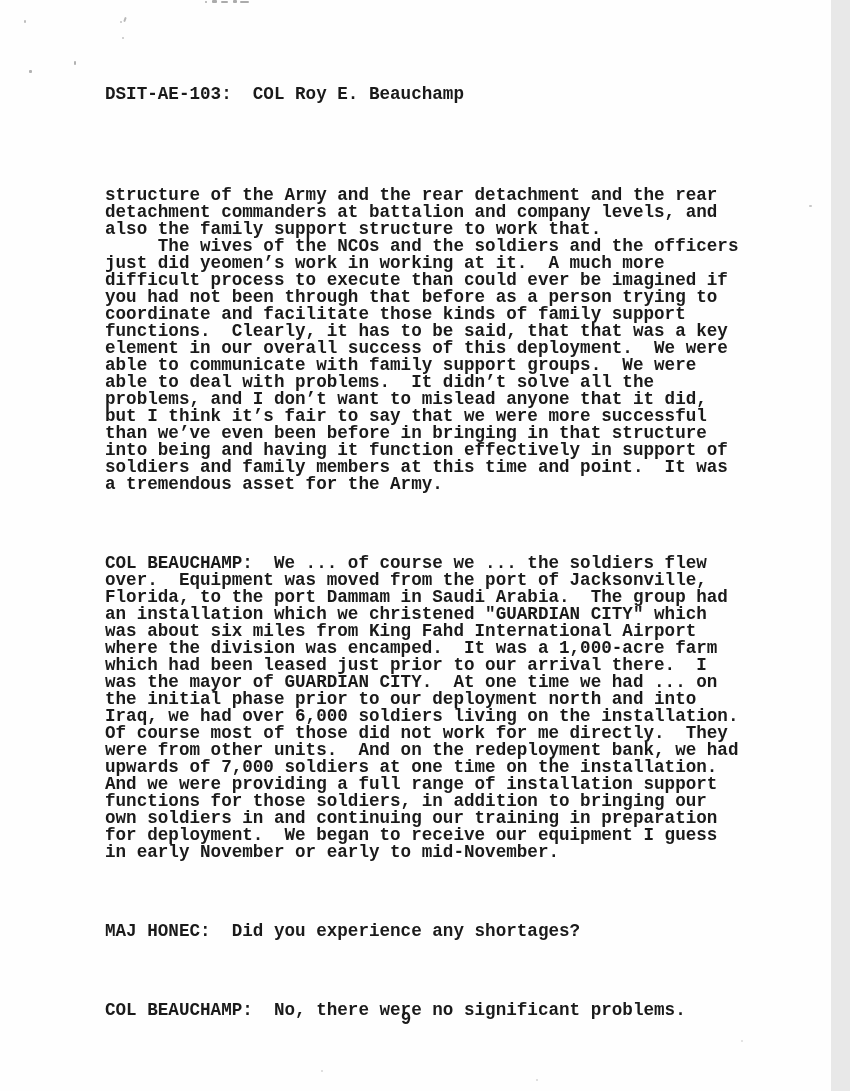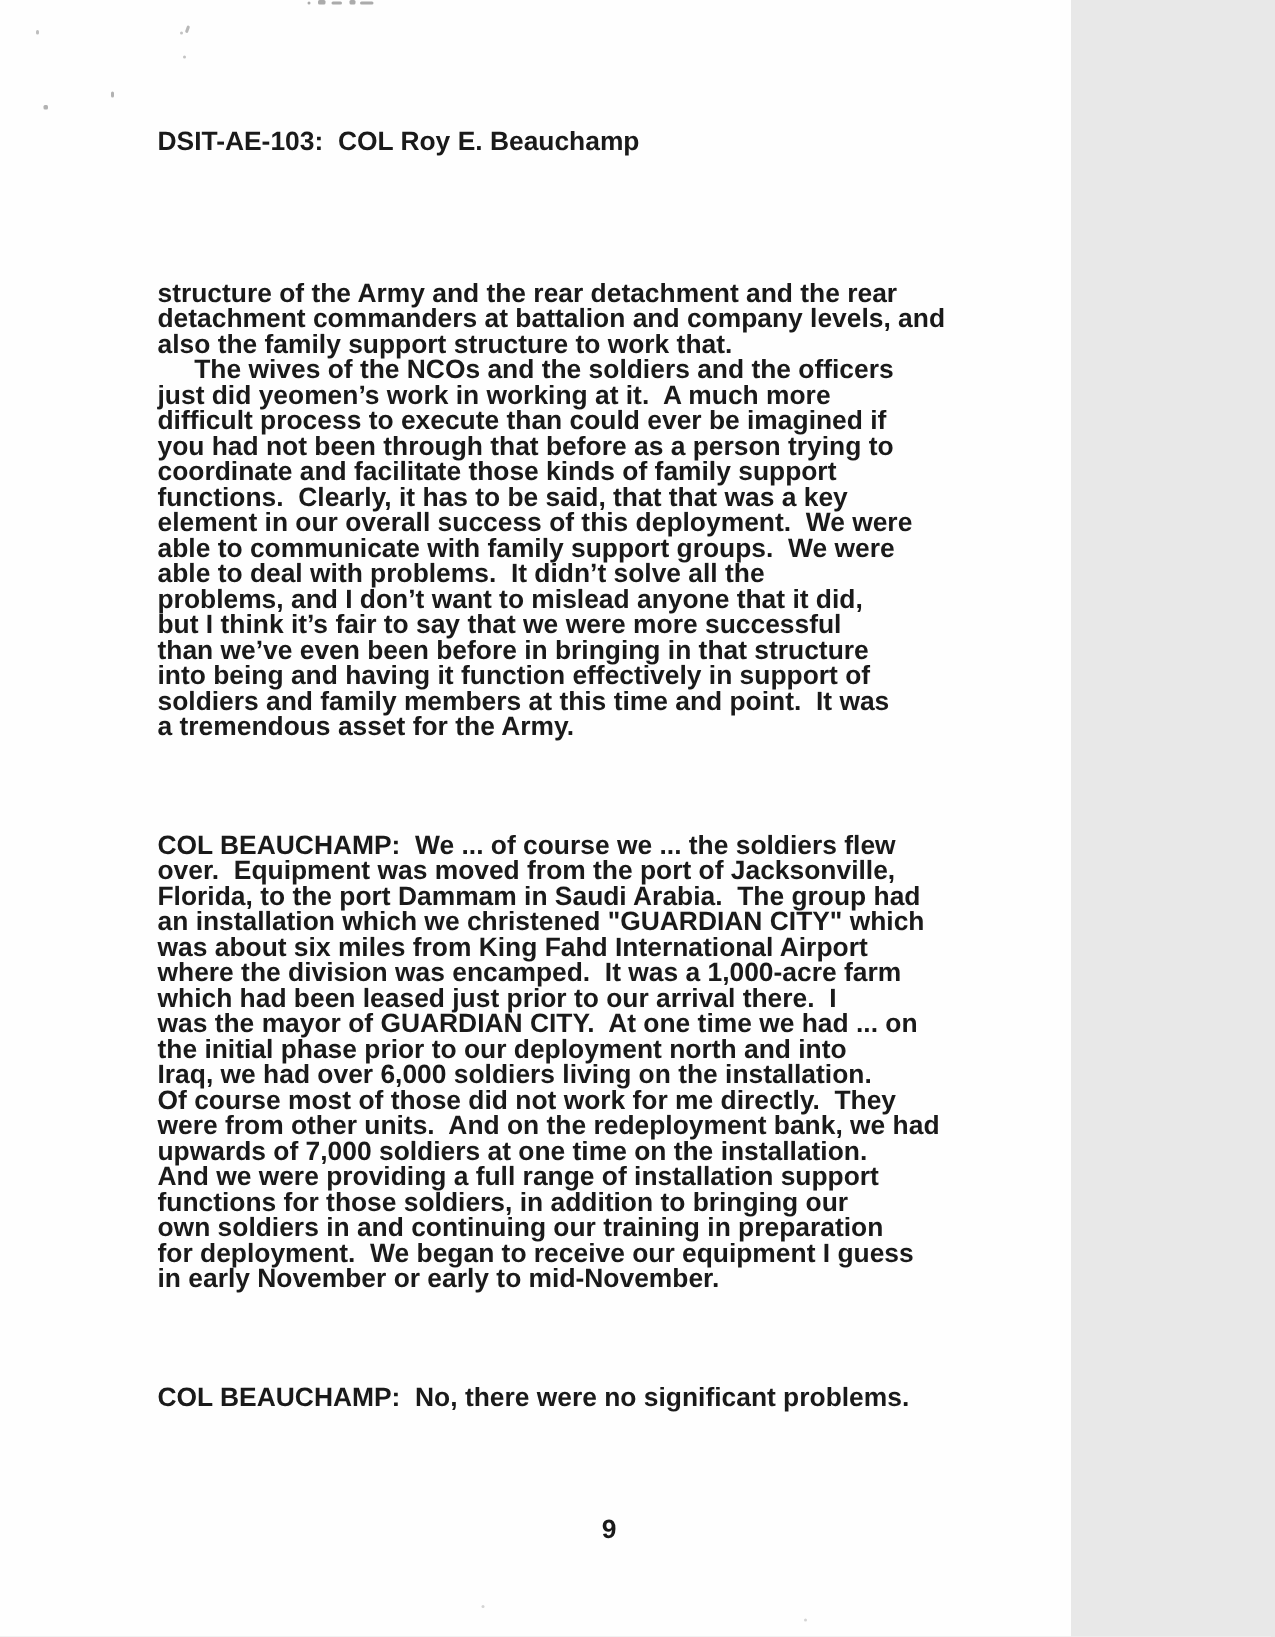--- a/index.html
+++ b/index.html
@@ -2,25 +2,25 @@
 <html><head>
 <meta charset="utf-8">
 <style>
   html, body {
     margin: 0;
     padding: 0;
     background: #e8e8e8;
   }
   .page {
     position: relative;
-    width: 714px;
+    width: 831px;
     height: 1091px;
     background: #fefefe;
     overflow: hidden;
-    font-family: Liberation Sans, sans-serif;
+    font-family: Liberation Mono, monospace;
     color: #1a1a1a;
   }
   .doc-header {
     position: absolute;
     left: 105px;
     top: 86px;
     font-size: 17.6px;
     line-height: 17px;
     font-weight: 600;
     white-space: pre;
@@ -107,20 +107,21 @@
 the initial phase prior to our deployment north and into
 Iraq, we had over 6,000 soldiers living on the installation.
 Of course most of those did not work for me directly.  They
 were from other units.  And on the redeployment bank, we had
 upwards of 7,000 soldiers at one time on the installation.
 And we were providing a full range of installation support
 functions for those soldiers, in addition to bringing our
 own soldiers in and continuing our training in preparation
 for deployment.  We began to receive our equipment I guess
 in early November or early to mid-November.</p>
+    <p class="para">MAJ HONEC:  Did you experience any shortages?</p>
     <p class="para">COL BEAUCHAMP:  No, there were no significant problems.</p>
     
     
   </div>
 
   <div class="page-number">9</div>
 
 </div>
 
 </body></html>

